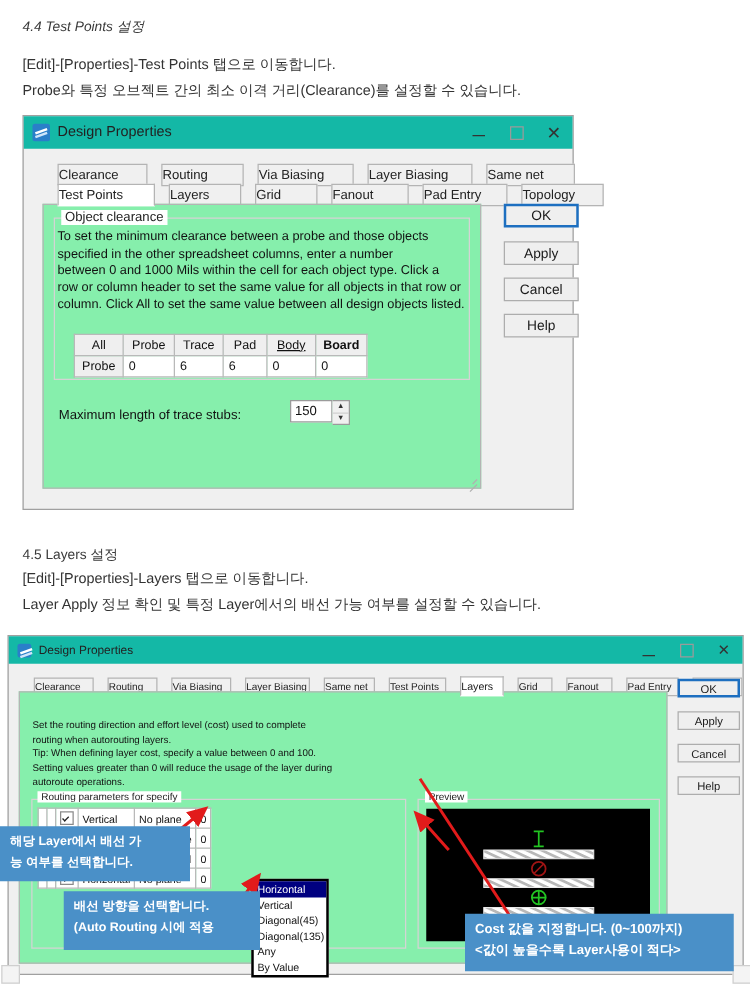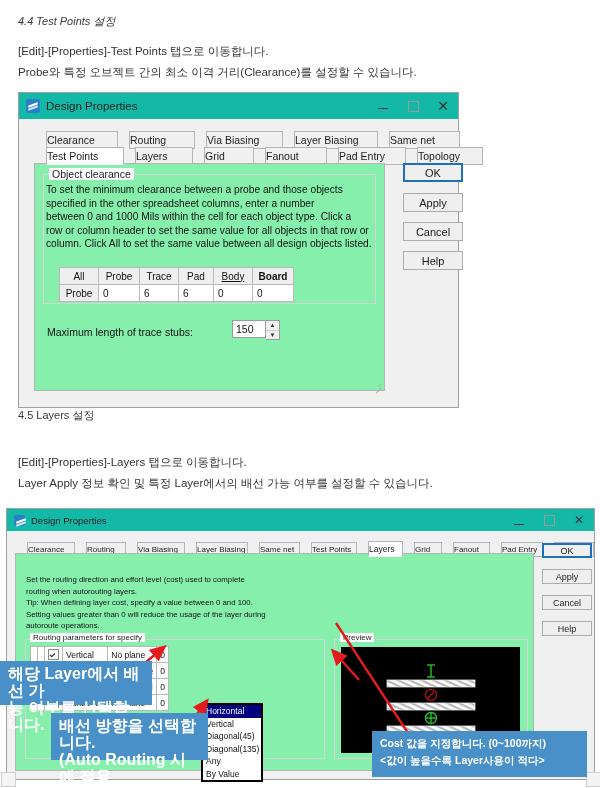--- a/index.html
+++ b/index.html
@@ -97,21 +97,21 @@
   
   .preview-box{ position:absolute; background:#000; }
 
   
   .ddl{ position:absolute; background:#ffffff; border:2px solid #000; z-index:40; }
   .ddl div{ font-size:8.5px; padding:0 3px; height:12.5px; line-height:12.5px; color:#111;}
   .ddl div.sel{ background:#000080; color:#fff; }
 
   
   .note{ position:absolute; background:#4a90c8; color:#fff; z-index:60;
-         font-size:16px; line-height:17px; padding:4px 8px; box-sizing:border-box;
+         font-size:10px; line-height:17px; padding:4px 8px; box-sizing:border-box;
          white-space:pre-line; font-weight:bold;}
   .arrow{ position:absolute; z-index:55; }
 
   .scrollcorner{position:absolute;border:1px solid #cfcfcf;background:#f4f4f4;}
 </style>
 </head>
 <body>
 
 <div class="doc-line h-sec" style="left:18px;top:14px;font-style:italic;">4.4 Test Points 설정</div>
 <div class="doc-line p-line" style="left:18px;top:44px;text-align:center;">[Edit]-[Properties]-Test Points 탭으로 이동합니다.</div>
@@ -191,21 +191,21 @@
   </div>
 
   <div class="sidebtns" style="left:384px;top:70px;width:60px;">
     <div class="btn default" style="width:60px;height:19px;margin-bottom:11px;">OK</div>
     <div class="btn" style="width:60px;height:19px;margin-bottom:10px;">Apply</div>
     <div class="btn" style="width:60px;height:19px;margin-bottom:10px;">Cancel</div>
     <div class="btn" style="width:60px;height:19px;">Help</div>
   </div>
 </div>
 
-<div class="doc-line h-sec" style="left:18px;top:408px;">4.5 Layers 설정</div>
+<div class="doc-line h-sec" style="left:18px;top:436px;">4.5 Layers 설정</div>
 <div class="doc-line p-line" style="left:18px;top:455px;">[Edit]-[Properties]-Layers 탭으로 이동합니다.</div>
 <div class="doc-line p-line" style="left:18px;top:476px;">Layer Apply 정보 확인 및 특정 Layer에서의 배선 가능 여부를 설정할 수 있습니다.</div>
 
 <div class="dlg" style="left:6px;top:508px;width:589px;height:272px;">
 
   <div class="dlg-title" style="height:22px;">
     <div class="dlg-ico" style="width:11px;height:11px;"></div>
     <div class="dlg-title-text" style="font-size:9.5px;">Design Properties</div>
     <div class="win-btns">
       <div class="win-btn win-min" style="height:20px;"></div>

